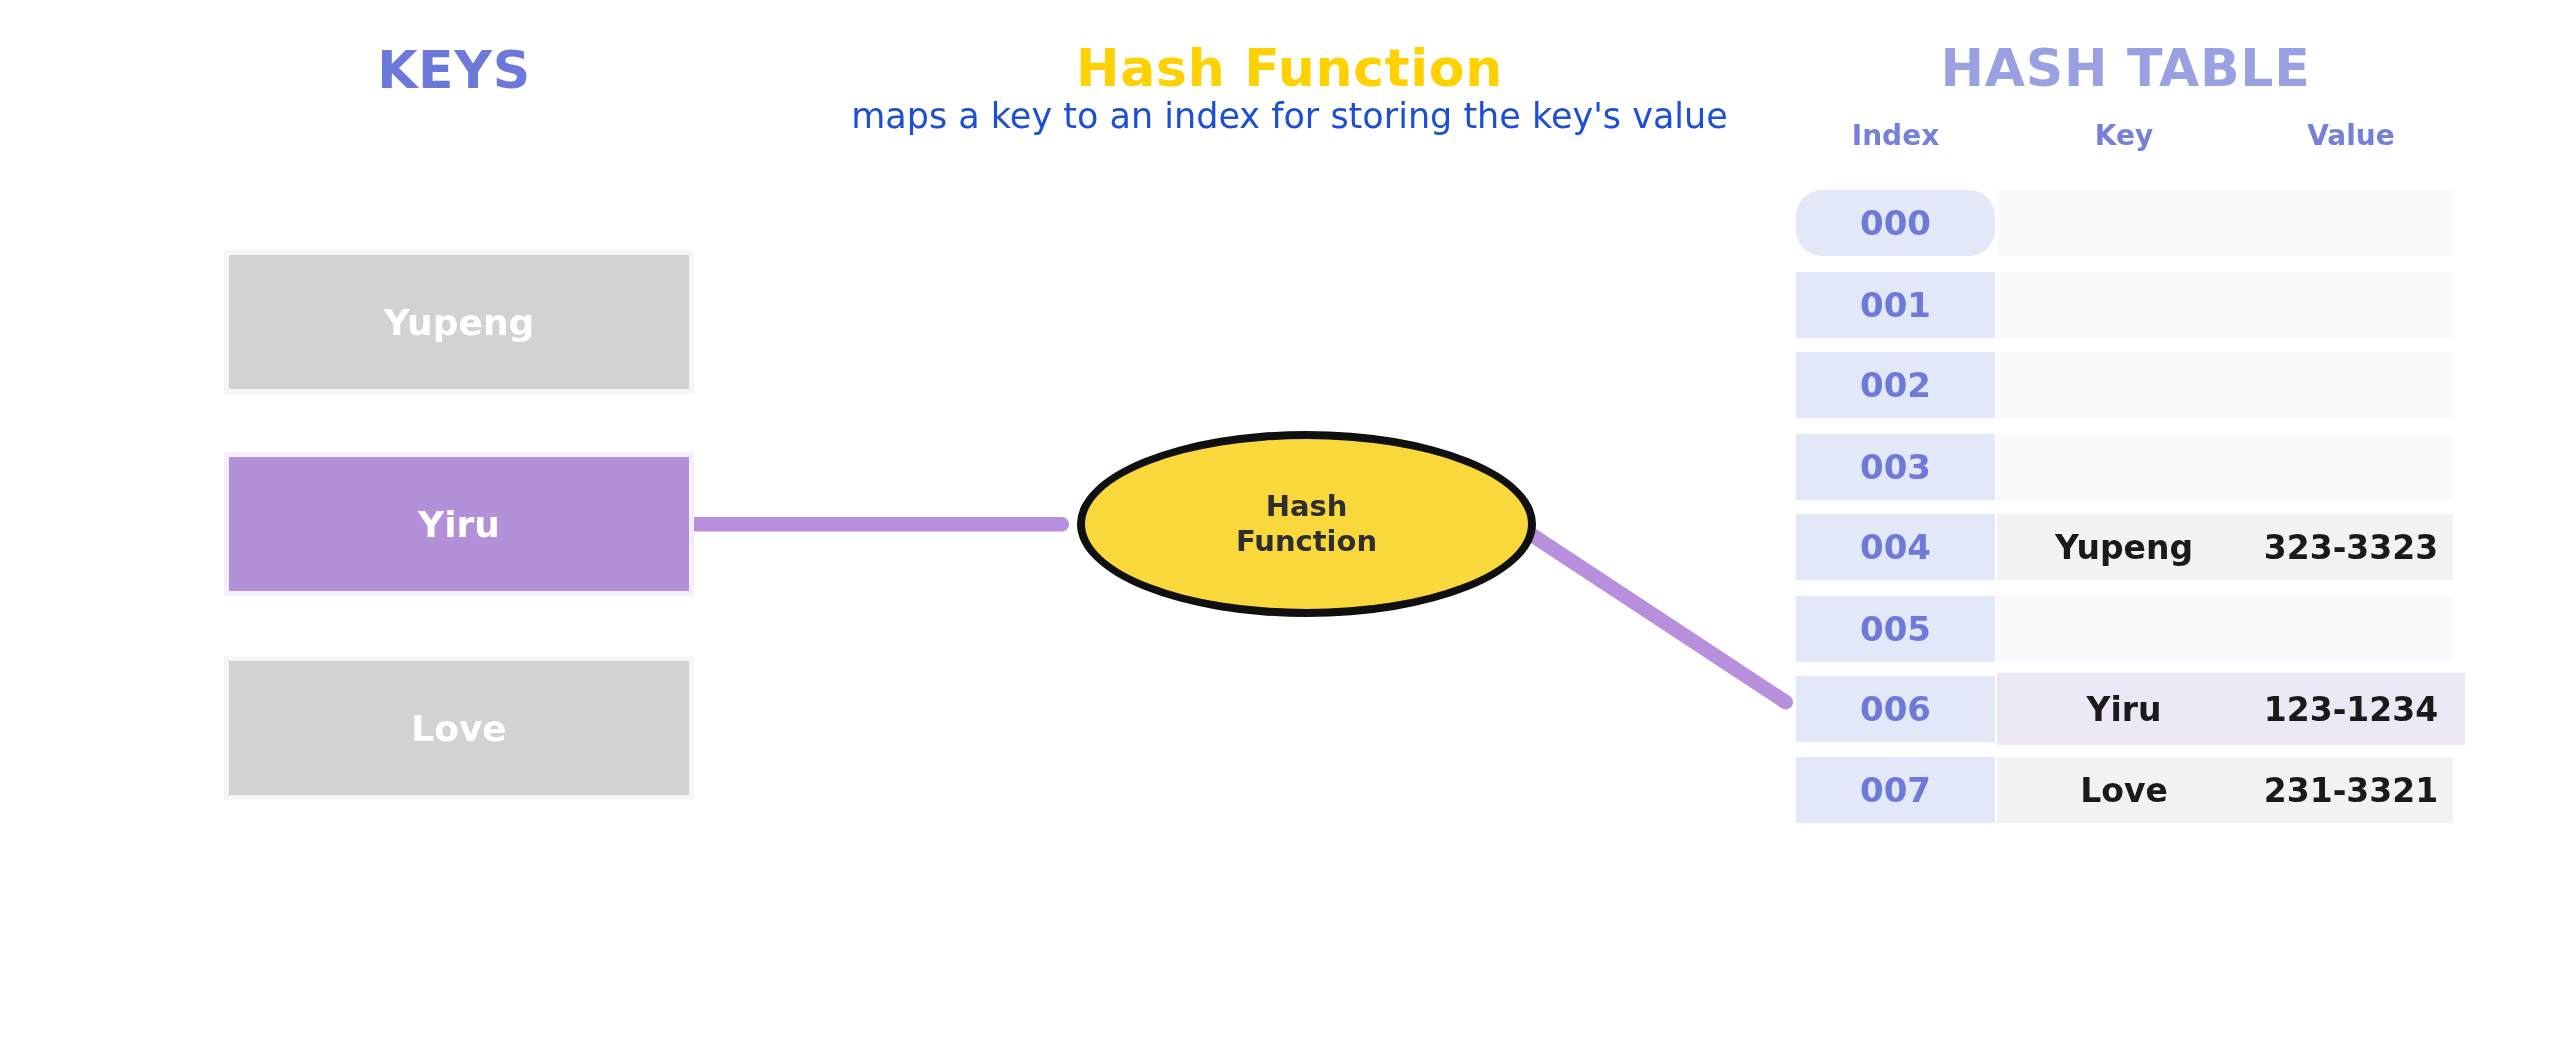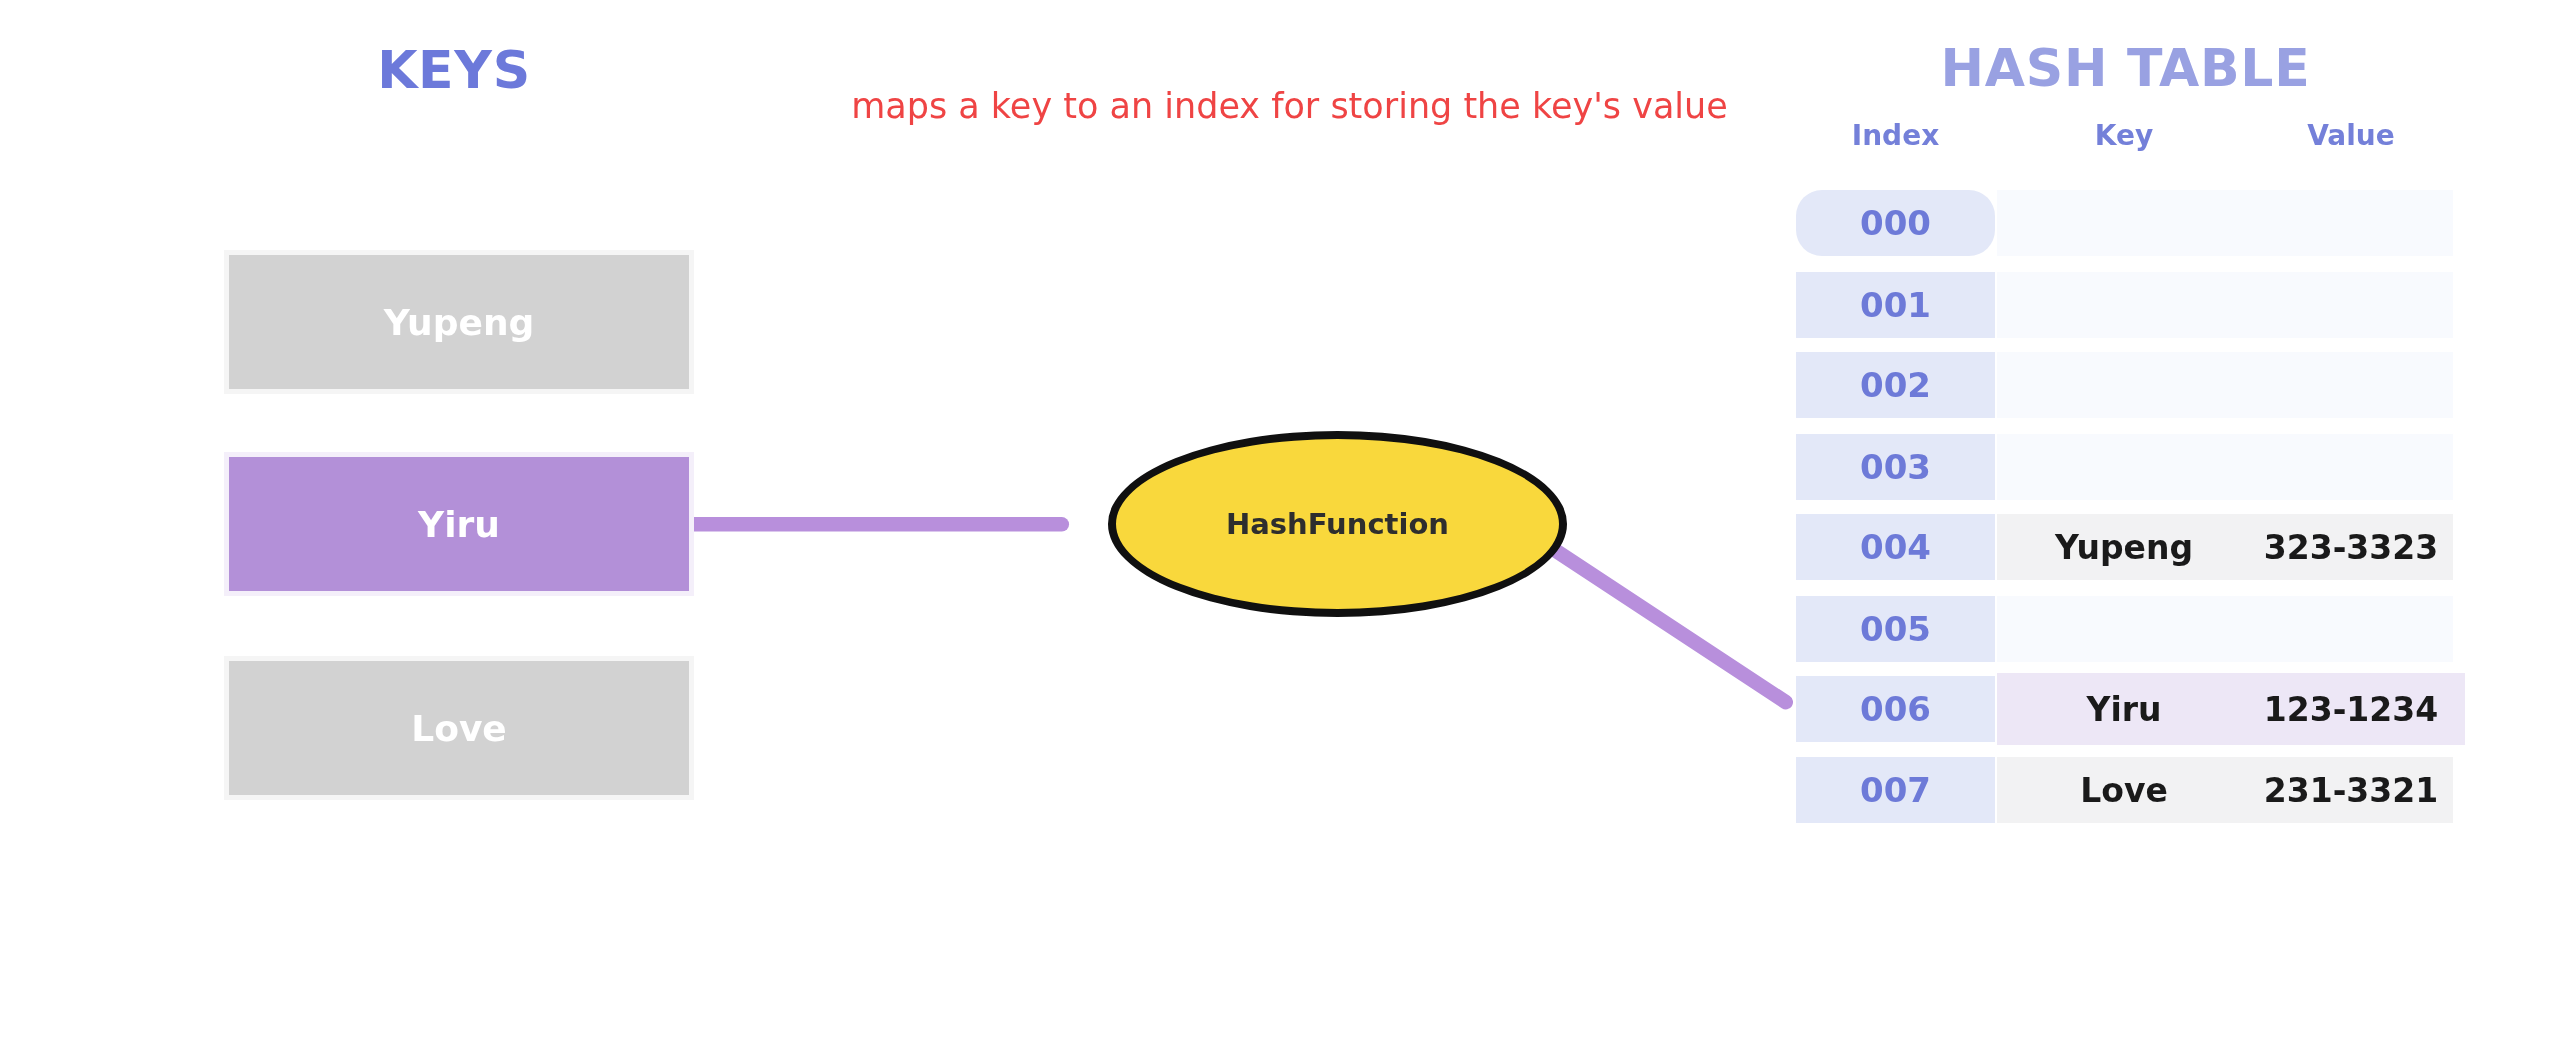--- a/index.html
+++ b/index.html
@@ -4,31 +4,31 @@
 <style>
   html,body{margin:0;padding:0;background:#ffffff;}
   #canvas{
     position:relative;width:2576px;height:1050px;background:#ffffff;overflow:hidden;
     font-family:"DejaVu Sans","Liberation Sans",sans-serif;
   }
   .abs{position:absolute;}
   .title{font-weight:bold;font-size:52px;line-height:1;text-align:center;letter-spacing:0.7px;}
   #keys-title{left:224px;top:44px;width:460px;color:#6C79DA;}
   #hf-title{left:1057px;top:42px;width:465px;color:#FFD100;}
-  #hf-subtitle{left:781px;top:89px;width:1017px;color:#ef4444;font-size:35px;line-height:1;text-align:center;font-weight:normal;}
+  #hf-subtitle{left:781px;top:99px;width:1017px;color:#1d4ed8;font-size:35px;line-height:1;text-align:center;font-weight:normal;}
   #ht-title{left:1893px;top:42px;width:465px;color:#99A1E2;text-align:center;}
   .keybox{
     left:224px;width:460px;height:134px;border:5.8px solid #F5F5F5;background:#D2D2D2;
     display:flex;align-items:center;justify-content:center;
     color:#ffffff;font-weight:bold;font-size:36px;
   }
   .keybox.highlight{background:#B390D8;border-color:#F4EFFA;}
   #ellipse{
-    left:1108px;top:431px;width:443px;height:170px;border:8px solid #101010;border-radius:50%;
-    background:#F9D83C;display:flex;flex-direction:row;align-items:center;justify-content:center;
+    left:1077px;top:431px;width:443px;height:170px;border:8px solid #101010;border-radius:50%;
+    background:#F9D83C;display:flex;flex-direction:column;align-items:center;justify-content:center;
     color:#2E2E2E;font-weight:bold;font-size:29px;line-height:1.2;text-align:center;
   }
   .col-header{top:122px;font-size:28px;font-weight:bold;color:#7480D9;text-align:center;line-height:1;}
   #hdr-index{left:1796px;width:199px;}
   #hdr-key{left:1997px;width:254px;}
   #hdr-value{left:2224px;width:254px;}
   .idx-cell{
     left:1796px;width:199px;height:66px;background:#E3E8F8;
     display:flex;align-items:center;justify-content:center;
     color:#6D7AD8;font-weight:bold;font-size:34px;
@@ -44,20 +44,21 @@
   .kv-val{position:absolute;left:227px;width:254px;text-align:center;}
   #connectors{left:0;top:0;width:2576px;height:1050px;pointer-events:none;}
 </style>
 </head>
 <body>
 
 <div id="canvas">
 
   <div class="abs title" id="keys-title">KEYS</div>
 
+  <div class="abs title" id="hf-title">Hash Function</div>
 
   <div class="abs" id="hf-subtitle">maps a key to an index for storing the key's value</div>
 
   <div class="abs title" id="ht-title">HASH TABLE</div>
 
   <svg class="abs" id="connectors" viewBox="0 0 3547 1446" xmlns="http://www.w3.org/2000/svg">
     <line x1="950" y1="722" x2="1462" y2="722" stroke="#B88FDC" stroke-width="20" stroke-linecap="round"></line>
     <line x1="2093" y1="726" x2="2459" y2="967" stroke="#B88FDC" stroke-width="20" stroke-linecap="round"></line>
   </svg>
 

